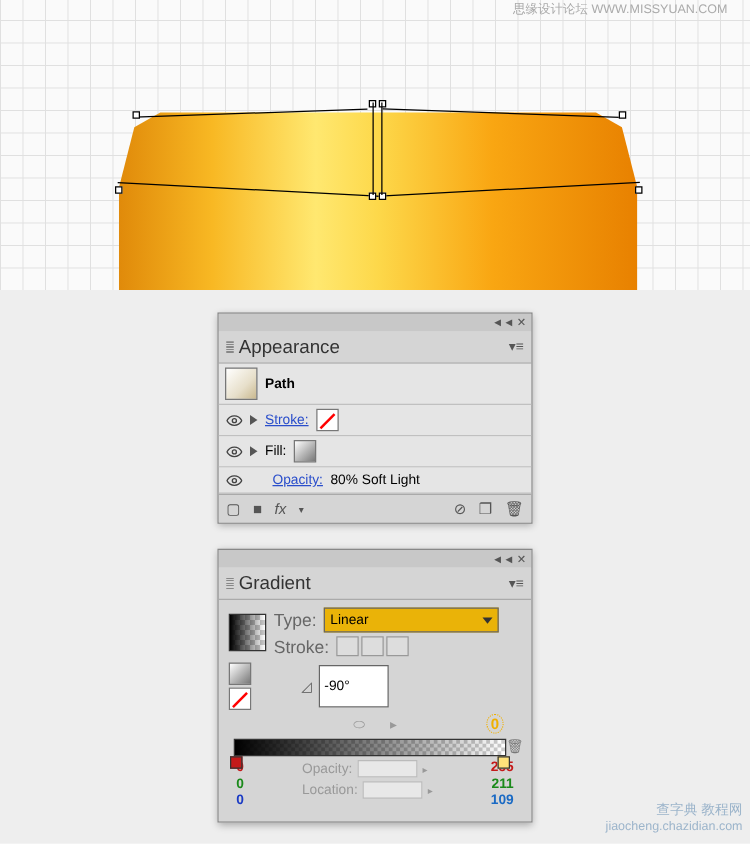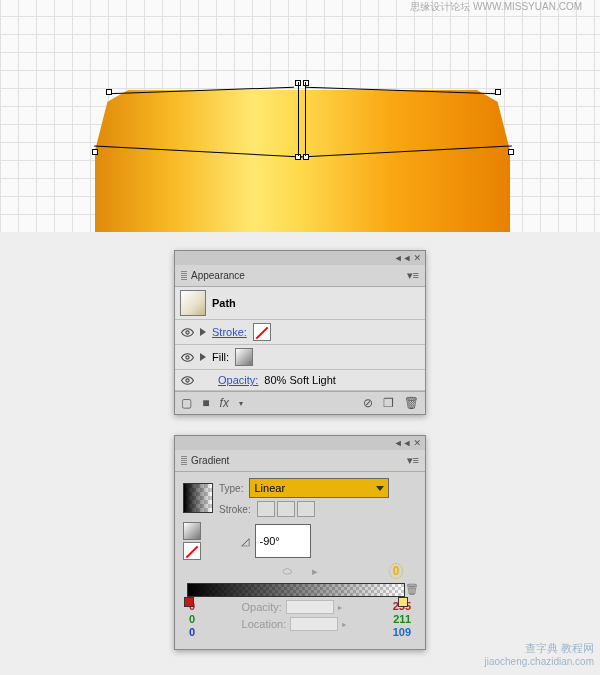--- a/index.html
+++ b/index.html
@@ -9,38 +9,38 @@
 .shape{position:absolute;bottom:0;left:95px;width:415px;height:148px;background:linear-gradient(to right,#e08a0a 0%,#f8b823 18%,#ffe870 38%,#fdd84a 50%,#f9a612 72%,#e88100 100%);clip-path:polygon(0% 45%,3% 12%,8% 4%,92% 4%,97% 12%,100% 45%,100% 100%,0% 100%)}
 .pathline{position:absolute;border-top:1px solid #000}
 .anchor{position:absolute;width:6px;height:6px;border:1px solid #000;background:#fff}
 .watermark-top{position:absolute;top:0;right:18px;color:#aaa;font-size:10px}
 .lower{height:443px;background:#eee;position:relative;display:flex;flex-direction:column;align-items:center;padding-top:18px;gap:20px}
 .panel{width:252px;background:#d5d5d5;border:1px solid #888;box-shadow:0 2px 6px rgba(0,0,0,.3)}
 .panel-top{background:#c8c8c8;height:14px;display:flex;justify-content:flex-end;align-items:center;padding-right:4px;gap:2px}
 .panel-top span{cursor:pointer;color:#555;font-size:9px}
 .panel-tab{background:#d5d5d5;padding:4px 6px;display:flex;align-items:center;gap:4px;border-bottom:1px solid #aaa}
 .panel-tab .grip{display:inline-block;width:6px;height:10px;background:repeating-linear-gradient(to bottom,#888 0 1px,transparent 1px 2px)}
-.panel-tab .title{font-size:10px;color:#333}
+.panel-tab .title{font-size:15px;color:#333}
 .row{display:flex;align-items:center;padding:3px 5px;border-bottom:1px solid #c0c0c0;background:#e5e5e5;gap:6px}
 .thumb{width:26px;height:26px;border:1px solid #777;background:linear-gradient(135deg,#fff 0%,#e7dfca 60%,#c9b88e 100%)}
 .pathlabel{font-weight:bold}
 .eye{width:14px;height:14px;display:flex;align-items:center;justify-content:center;color:#444}
 .eye svg{width:13px;height:13px}
 .tri{width:0;height:0;border-top:4px solid transparent;border-bottom:4px solid transparent;border-left:6px solid #555}
 .swatch{width:18px;height:18px;border:1px solid #777}
 .swatch.none{background:#fff;position:relative}
 .swatch.none::after{content:'';position:absolute;left:0;right:0;top:50%;border-top:2px solid red;transform:rotate(-45deg)}
 .swatch.grad{background:linear-gradient(135deg,#fff,#777)}
 .linky{color:#2a4ecb;text-decoration:underline;cursor:pointer}
 .panel-foot{display:flex;align-items:center;padding:4px 6px;gap:10px;background:#d5d5d5;border-top:1px solid #aaa}
 .panel-foot .icon{color:#555;font-size:12px;cursor:pointer}
 .grad-body{padding:6px 8px 10px;background:#d5d5d5}
 .grad-row{display:flex;align-items:center;gap:6px;margin-bottom:5px}
 .big-sw{width:30px;height:30px;border:1px solid #333;background:linear-gradient(to right,#000,transparent),repeating-conic-gradient(#ccc 0 25%,#fff 0 50%) 0 0/8px 8px}
-.lbl{color:#666;font-size:10px}
+.lbl{color:#666;font-size:14px}
 .sel{flex:1;height:20px;border:1px solid #666;background:#eab308;padding:0 4px;display:flex;align-items:center;justify-content:space-between}
 .sel .dd{border-left:4px solid transparent;border-right:4px solid transparent;border-top:5px solid #333}
 .num-in{width:56px;height:18px;border:1px solid #666;background:#fff;display:flex;align-items:center;justify-content:space-between;padding:16px 3px}
 .btns3{display:flex;gap:2px}
 .btns3 div{width:18px;height:16px;border:1px solid #999;background:#ddd}
 .grad-bar{height:14px;border:1px solid #333;background:linear-gradient(to right,#000,transparent),repeating-conic-gradient(#ccc 0 25%,#fff 0 50%) 0 0/6px 6px;margin:4px 12px 0 4px;position:relative}
 .stop{position:absolute;bottom:-11px;width:10px;height:10px;border:1px solid #333}
 .stop.l{left:-4px;background:#c41a1a}
 .stop.r{right:-4px;background:#ffe27a}
 .rgb{display:flex;justify-content:space-between;padding:3px 6px 0}

